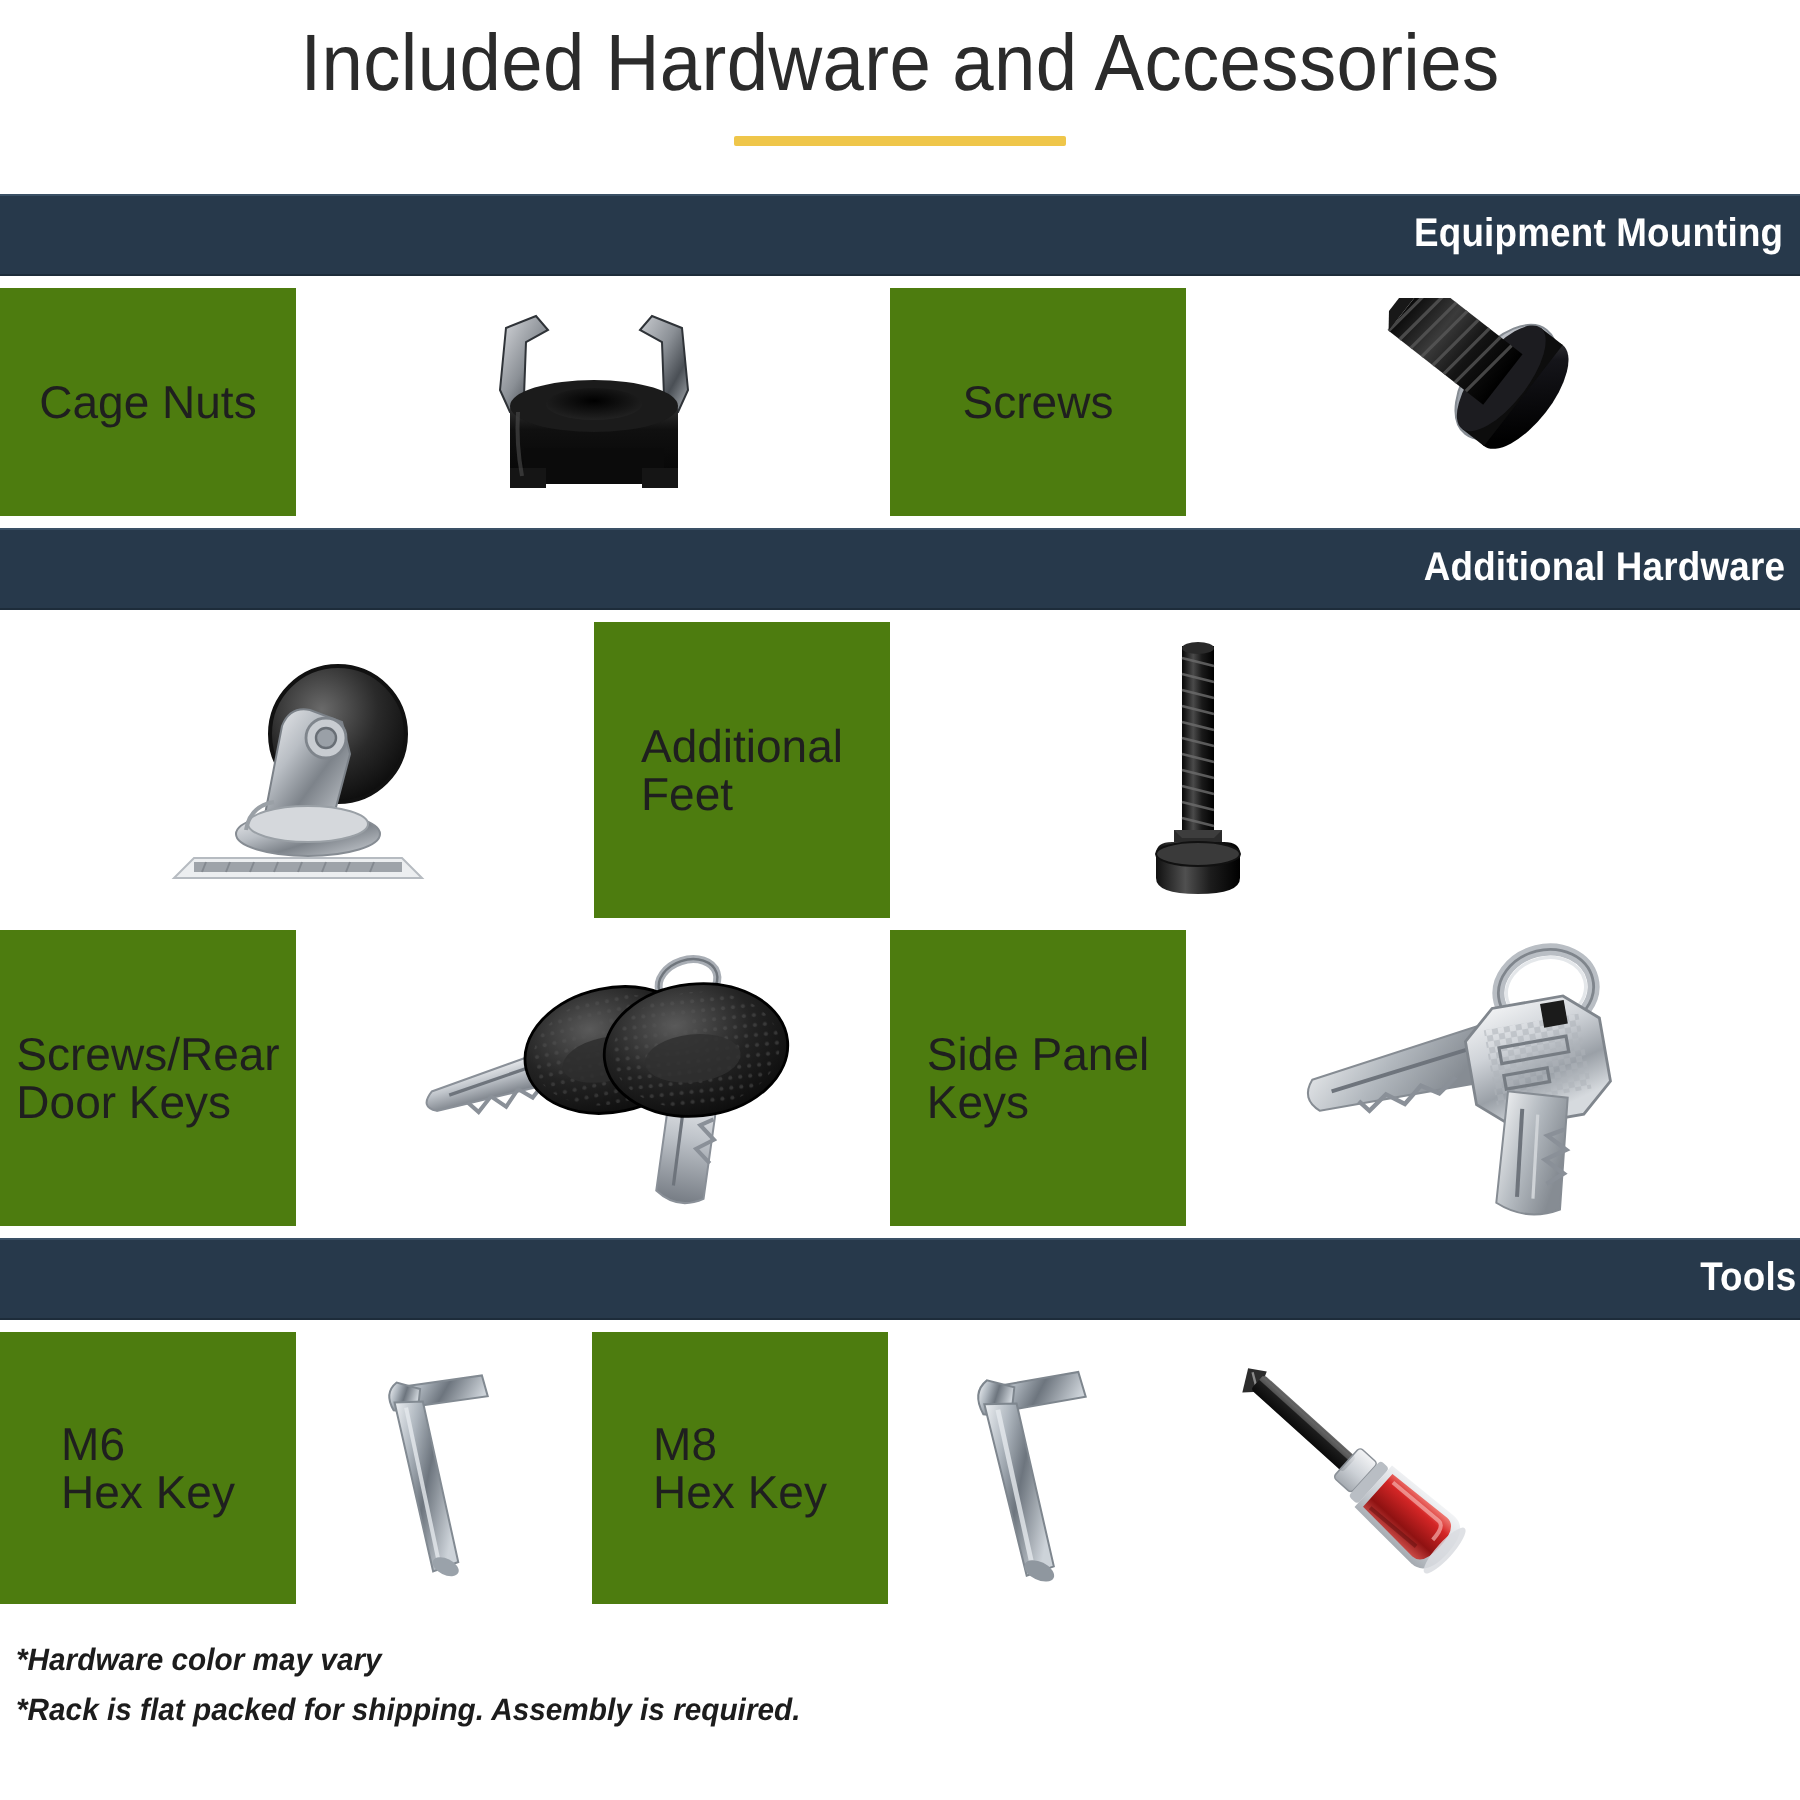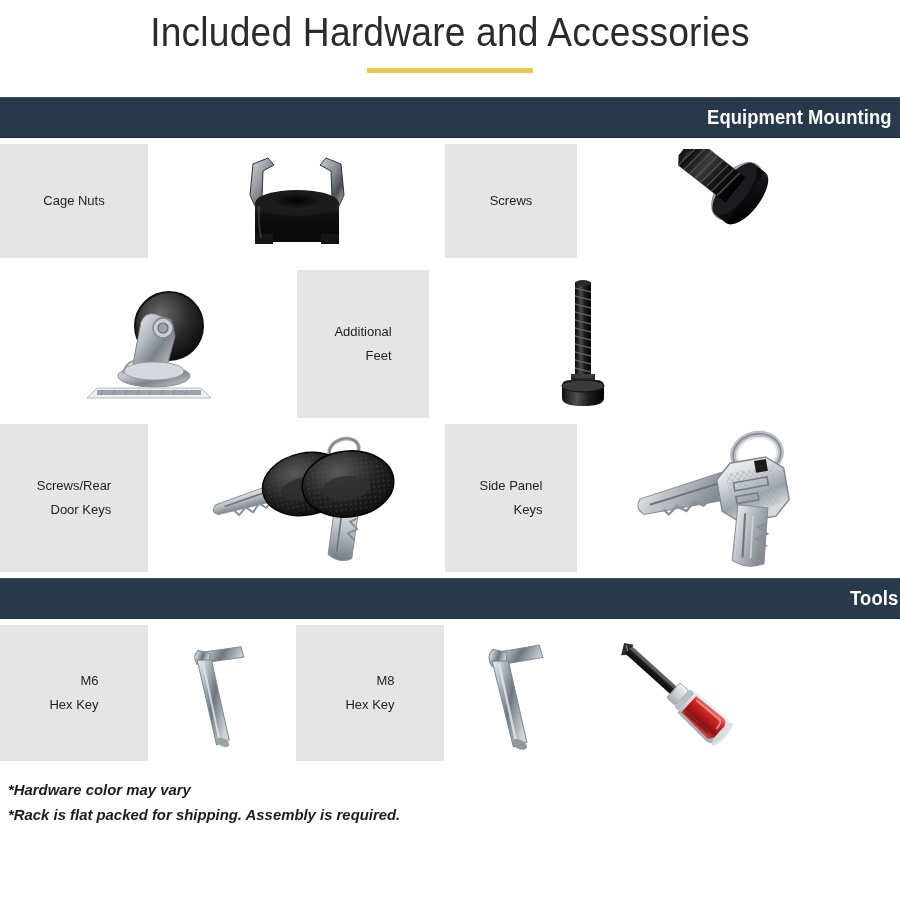--- a/index.html
+++ b/index.html
@@ -38,37 +38,37 @@
     color: #ffffff;
     font-size: 20px;
     font-weight: bold;
     letter-spacing: 0.1px;
     transform: scaleX(0.92);
   }
 
   
   .row { display: flex; width: 900px; background:#fff; }
   .cell-label {
-    background: #e5e5e5;
+    background: #4d7c0f;
     display: flex; align-items: center; justify-content: center;
-    text-align: right;
+    text-align: left;
     color: #1f1f1f;
-    font-size: 13px;
+    font-size: 23px;
     line-height: 24px;
     padding: 4px;
   }
   .cell-img {
     background: #ffffff;
     display: flex; align-items: center; justify-content: center;
   }
 
   
   .c-l1 { width: 148px; }
   .c-i1 { width: 297px; }
-  .c-l2 { width: 132px; }
+  .c-l2 { width: 148px; }
   .c-i2 { width: 307px; }
 
   
   .t-l { width: 148px; }
   .t-i { width: 148px; }
   .t-l3 { width: 160px; }
   .t-i3 { width: 160px; }
 
   
   .footnotes {
@@ -183,20 +183,23 @@
               <line x1="77" y1="26" x2="73" y2="58"></line>
           </g>
           <path d="M24 26 L18 34 L18 50 L24 58 Z" fill="#181818"></path>
         </g>
       </svg>
     </div>
   </div>
 
   <div style="height:6px;background:#fff"></div>
 
+  <div class="band">
+    <div class="band-label">Additional Hardware</div>
+  </div>
 
   <div style="height:6px;background:#fff"></div>
 
   <div class="row" style="height:148px">
     <div class="cell-img c-i1">
       <svg width="140" height="132" viewBox="0 0 140 132">
         <defs>
           <linearGradient id="steel1" x1="0" y1="0" x2="1" y2="1">
             <stop offset="0%" stop-color="#f2f3f5"></stop>
               <stop offset="35%" stop-color="#b9bec4"></stop>

